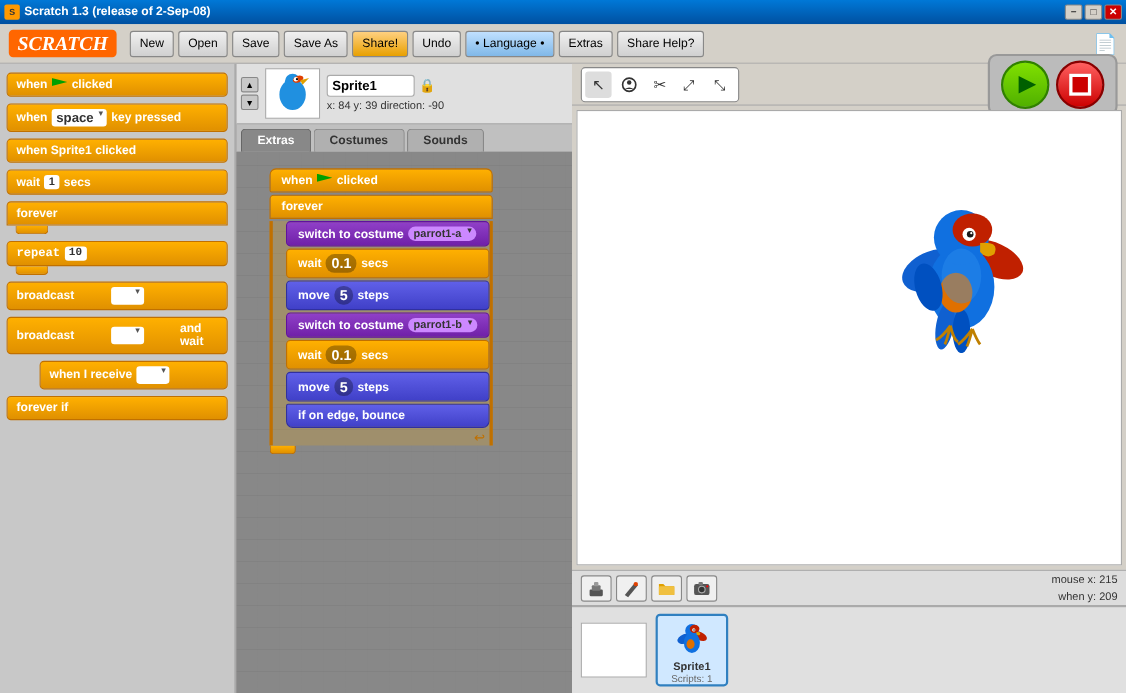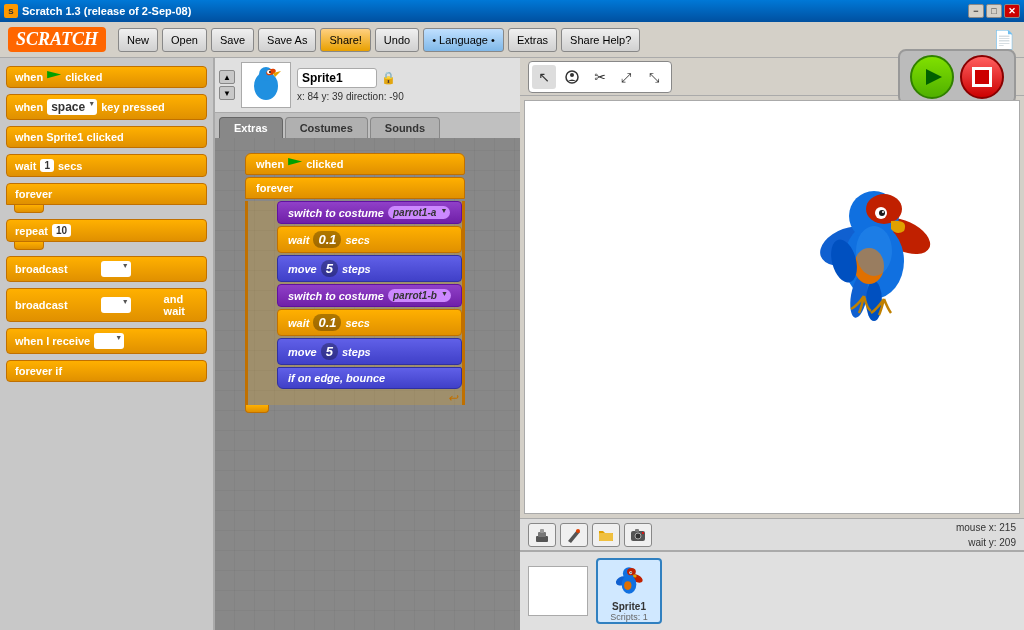--- a/index.html
+++ b/index.html
@@ -152,23 +152,23 @@
       font-size: 7px;
       color: #555;
     }
     .block-forever { 
       background: linear-gradient(to bottom, #ffb000, #e09000); 
       border: 1px solid #c07000;
       border-radius: 4px 4px 0 0;
       padding: 4px 8px;
     }
     .block-wait { background: linear-gradient(to bottom, #ffb000, #e09000); border: 1px solid #c07000; }
-    .block-repeat { background: linear-gradient(to bottom, #ffb000, #e09000); border: 1px solid #c07000; }
+    .block-repeat { background: linear-gradient(to bottom, #ffb000, #e09000); border: 1px solid #c07000; font-family: Liberation Mono, monospace; }
     .block-broadcast { background: linear-gradient(to bottom, #ffb000, #e09000); border: 1px solid #c07000; gap: 33px; }
-    .block-receive { background: linear-gradient(to bottom, #ffb000, #e09000); border: 1px solid #c07000; }
+    .block-receive { background: linear-gradient(to bottom, #ffb000, #e09000); border: 1px solid #c07000; margin-left: 30px; }
     .block-foreverif { background: linear-gradient(to bottom, #ffb000, #e09000); border: 1px solid #c07000; align-items: center; }
     .block-tail { width: 30px; height: 8px; background: linear-gradient(to bottom, #ffb000, #e09000); border: 1px solid #c07000; border-top: none; border-radius: 0 0 4px 4px; margin-left: 8px; }
 
     
     .middle-panel {
       width: 305px;
       display: flex;
       flex-direction: column;
       background: #888;
     }
@@ -584,21 +584,21 @@
       <div class="script-block-group" style="left:30px; top:15px;">
 
         <div class="script-block sb-event">
           <span>when</span>
           <span style="display:inline-block;width:14px;height:12px;background:#00a000;clip-path:polygon(0 0,100% 30%,0 60%);"></span>
           <span>clicked</span>
         </div>
 
         <div style="position:relative;">
           <div class="sb-c-cap">forever</div>
-          <div style="padding-left:29px; background:rgba(255,176,0,0.2); border-left: 3px solid #c07000; border-right: 3px solid #c07000; font-style: italic;">
+          <div style="padding-left:12px; background:rgba(255,176,0,0.2); border-left: 3px solid #c07000; border-right: 3px solid #c07000;">
 
             <div class="script-block sb-looks" style="margin-top:2px;">
               <span>switch to costume</span>
               <span class="sb-dropdown">parrot1-a</span>
             </div>
 
             <div class="script-block sb-control">
               <span>wait</span>
               <span class="sb-input">0.1</span>
               <span>secs</span>
@@ -736,21 +736,21 @@
           <svg width="18" height="18" viewBox="0 0 18 18">
             <rect x="2" y="5" width="14" height="10" rx="2" fill="#555"></rect>
             <circle cx="9" cy="10" r="3" fill="#333" stroke="#aaa" stroke-width="1"></circle>
             <rect x="6" y="3" width="4" height="3" rx="1" fill="#777"></rect>
             <circle cx="14" cy="7" r="1" fill="#f00"></circle>
           </svg>
         </div>
       </div>
       <div class="mouse-coords">
         <div><span>mouse x: </span><span>215</span></div>
-        <div><span>wait y: </span><span>209</span></div>
+        <div><span>when y: </span><span>209</span></div>
       </div>
     </div>
 
     <div class="sprite-tray">
 
       <div class="stage-thumb" style="background: white; border:1px solid #aaa;"></div>
 
       <div class="sprite-thumb">
         <svg width="42" height="42" viewBox="0 0 130 160" style="width:42px;height:42px;">
           <ellipse cx="40" cy="85" rx="30" ry="18" fill="#1060d0" transform="rotate(-20,40,85)"></ellipse>

